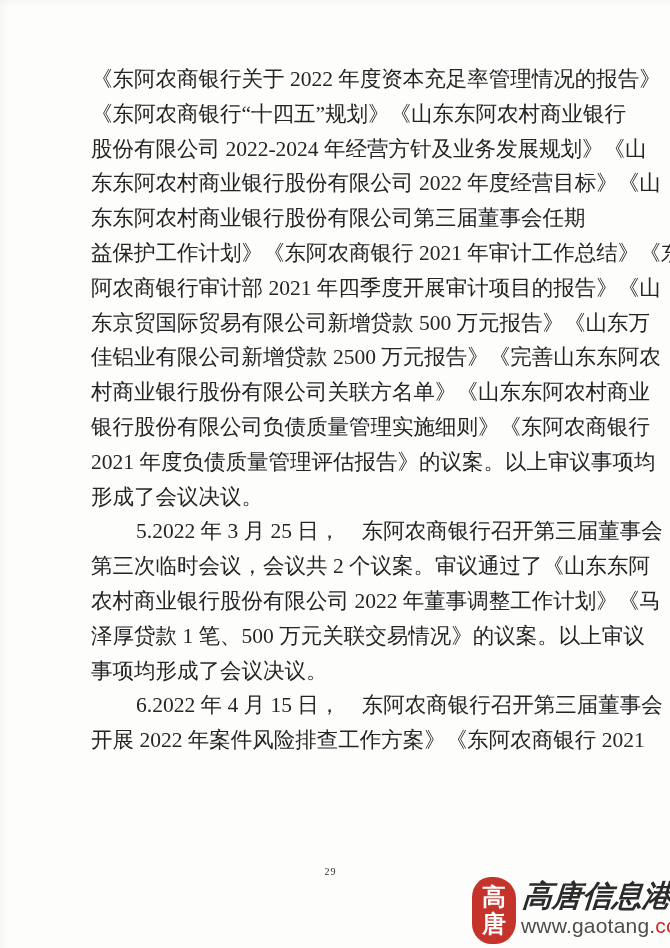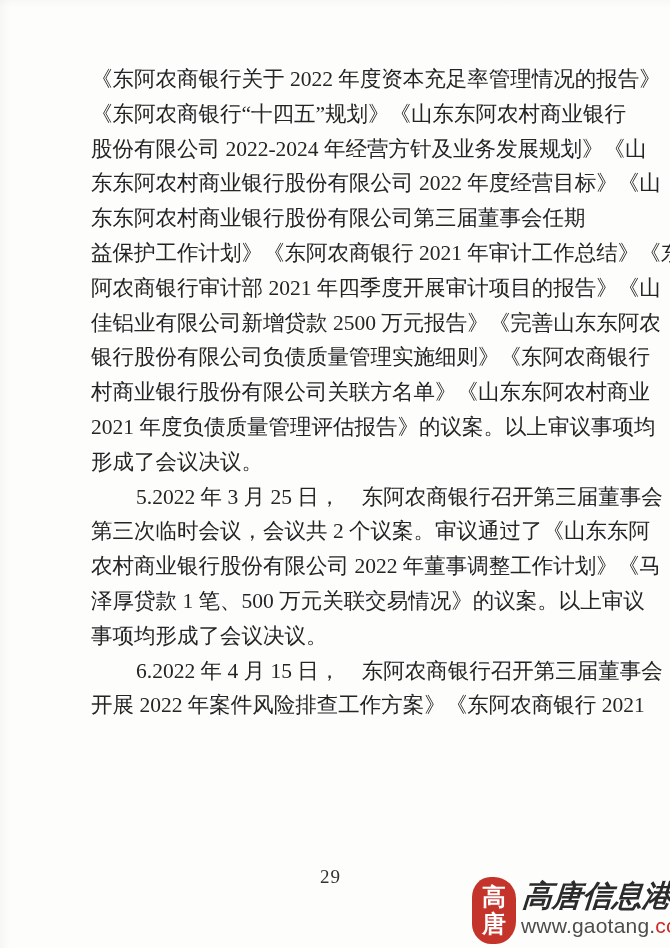--- a/index.html
+++ b/index.html
@@ -46,21 +46,21 @@
   }
   .line.indent {
     text-indent: 45px;
   }
   .page-number {
     position: absolute;
     top: 866px;
     left: 91px;
     width: 479px;
     text-align: center;
-    font-size: 19px;
+    font-size: 10px;
     color: #333333;
     letter-spacing: 1px;
   }
   .watermark {
     position: absolute;
     left: 472px;
     top: 877px;
     display: flex;
     align-items: flex-start;
   }
@@ -109,23 +109,24 @@
 
   <div class="doc-body">
 
   <div class="line">《东阿农商银行关于 2022 年度资本充足率管理情况的报告》</div>
       <div class="line">《东阿农商银行“十四五”规划》《山东东阿农村商业银行</div>
       <div class="line">股份有限公司 2022-2024 年经营方针及业务发展规划》《山</div>
       <div class="line">东东阿农村商业银行股份有限公司 2022 年度经营目标》《山</div>
       <div class="line">东东阿农村商业银行股份有限公司第三届董事会任期</div>
       <div class="line">益保护工作计划》《东阿农商银行 2021 年审计工作总结》《东</div>
       <div class="line">阿农商银行审计部 2021 年四季度开展审计项目的报告》《山</div>
+      <div class="line">东京贸国际贸易有限公司新增贷款 500 万元报告》《山东万</div>
       <div class="line">佳铝业有限公司新增贷款 2500 万元报告》《完善山东东阿农</div>
+      <div class="line">村商业银行股份有限公司关联方名单》《山东东阿农村商业</div>
       <div class="line">银行股份有限公司负债质量管理实施细则》《东阿农商银行</div>
-      <div class="line">村商业银行股份有限公司关联方名单》《山东东阿农村商业</div>
       <div class="line">2021 年度负债质量管理评估报告》的议案。以上审议事项均</div>
       <div class="line short">形成了会议决议。</div>
       <div class="line indent">5.2022 年 3 月 25 日，　东阿农商银行召开第三届董事会</div>
       <div class="line">第三次临时会议，会议共 2 个议案。审议通过了《山东东阿</div>
       <div class="line">农村商业银行股份有限公司 2022 年董事调整工作计划》《马</div>
       <div class="line">泽厚贷款 1 笔、500 万元关联交易情况》的议案。以上审议</div>
       <div class="line short">事项均形成了会议决议。</div>
       <div class="line indent">6.2022 年 4 月 15 日，　东阿农商银行召开第三届董事会</div>
       <div class="line">开展 2022 年案件风险排查工作方案》《东阿农商银行 2021</div>
     </div>

